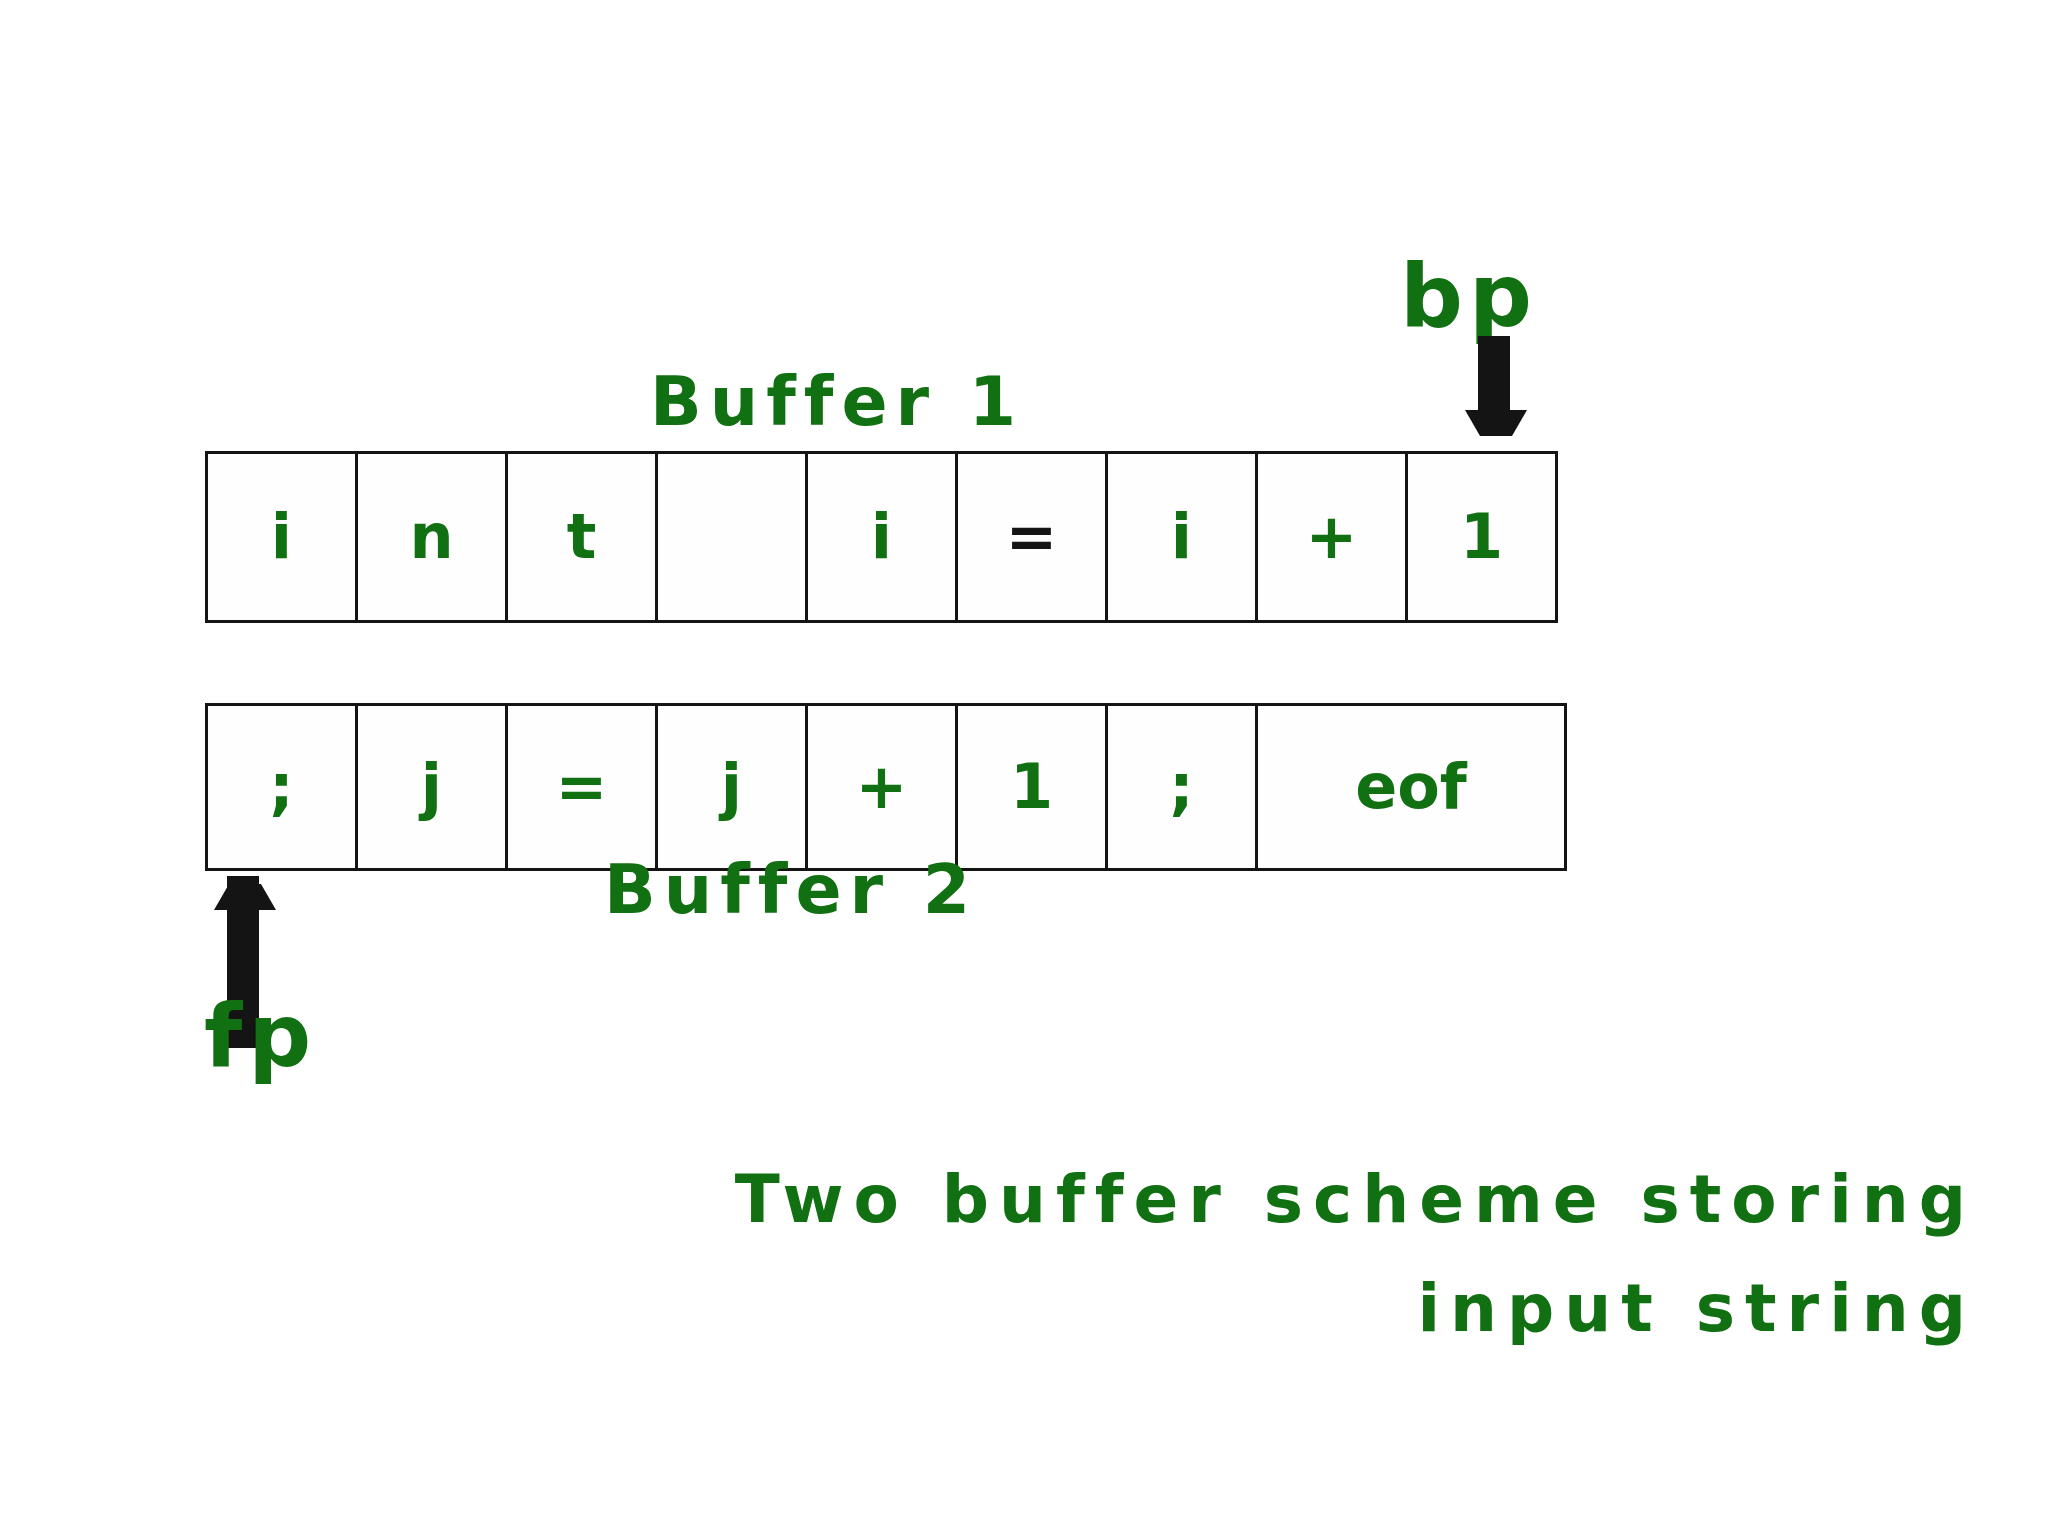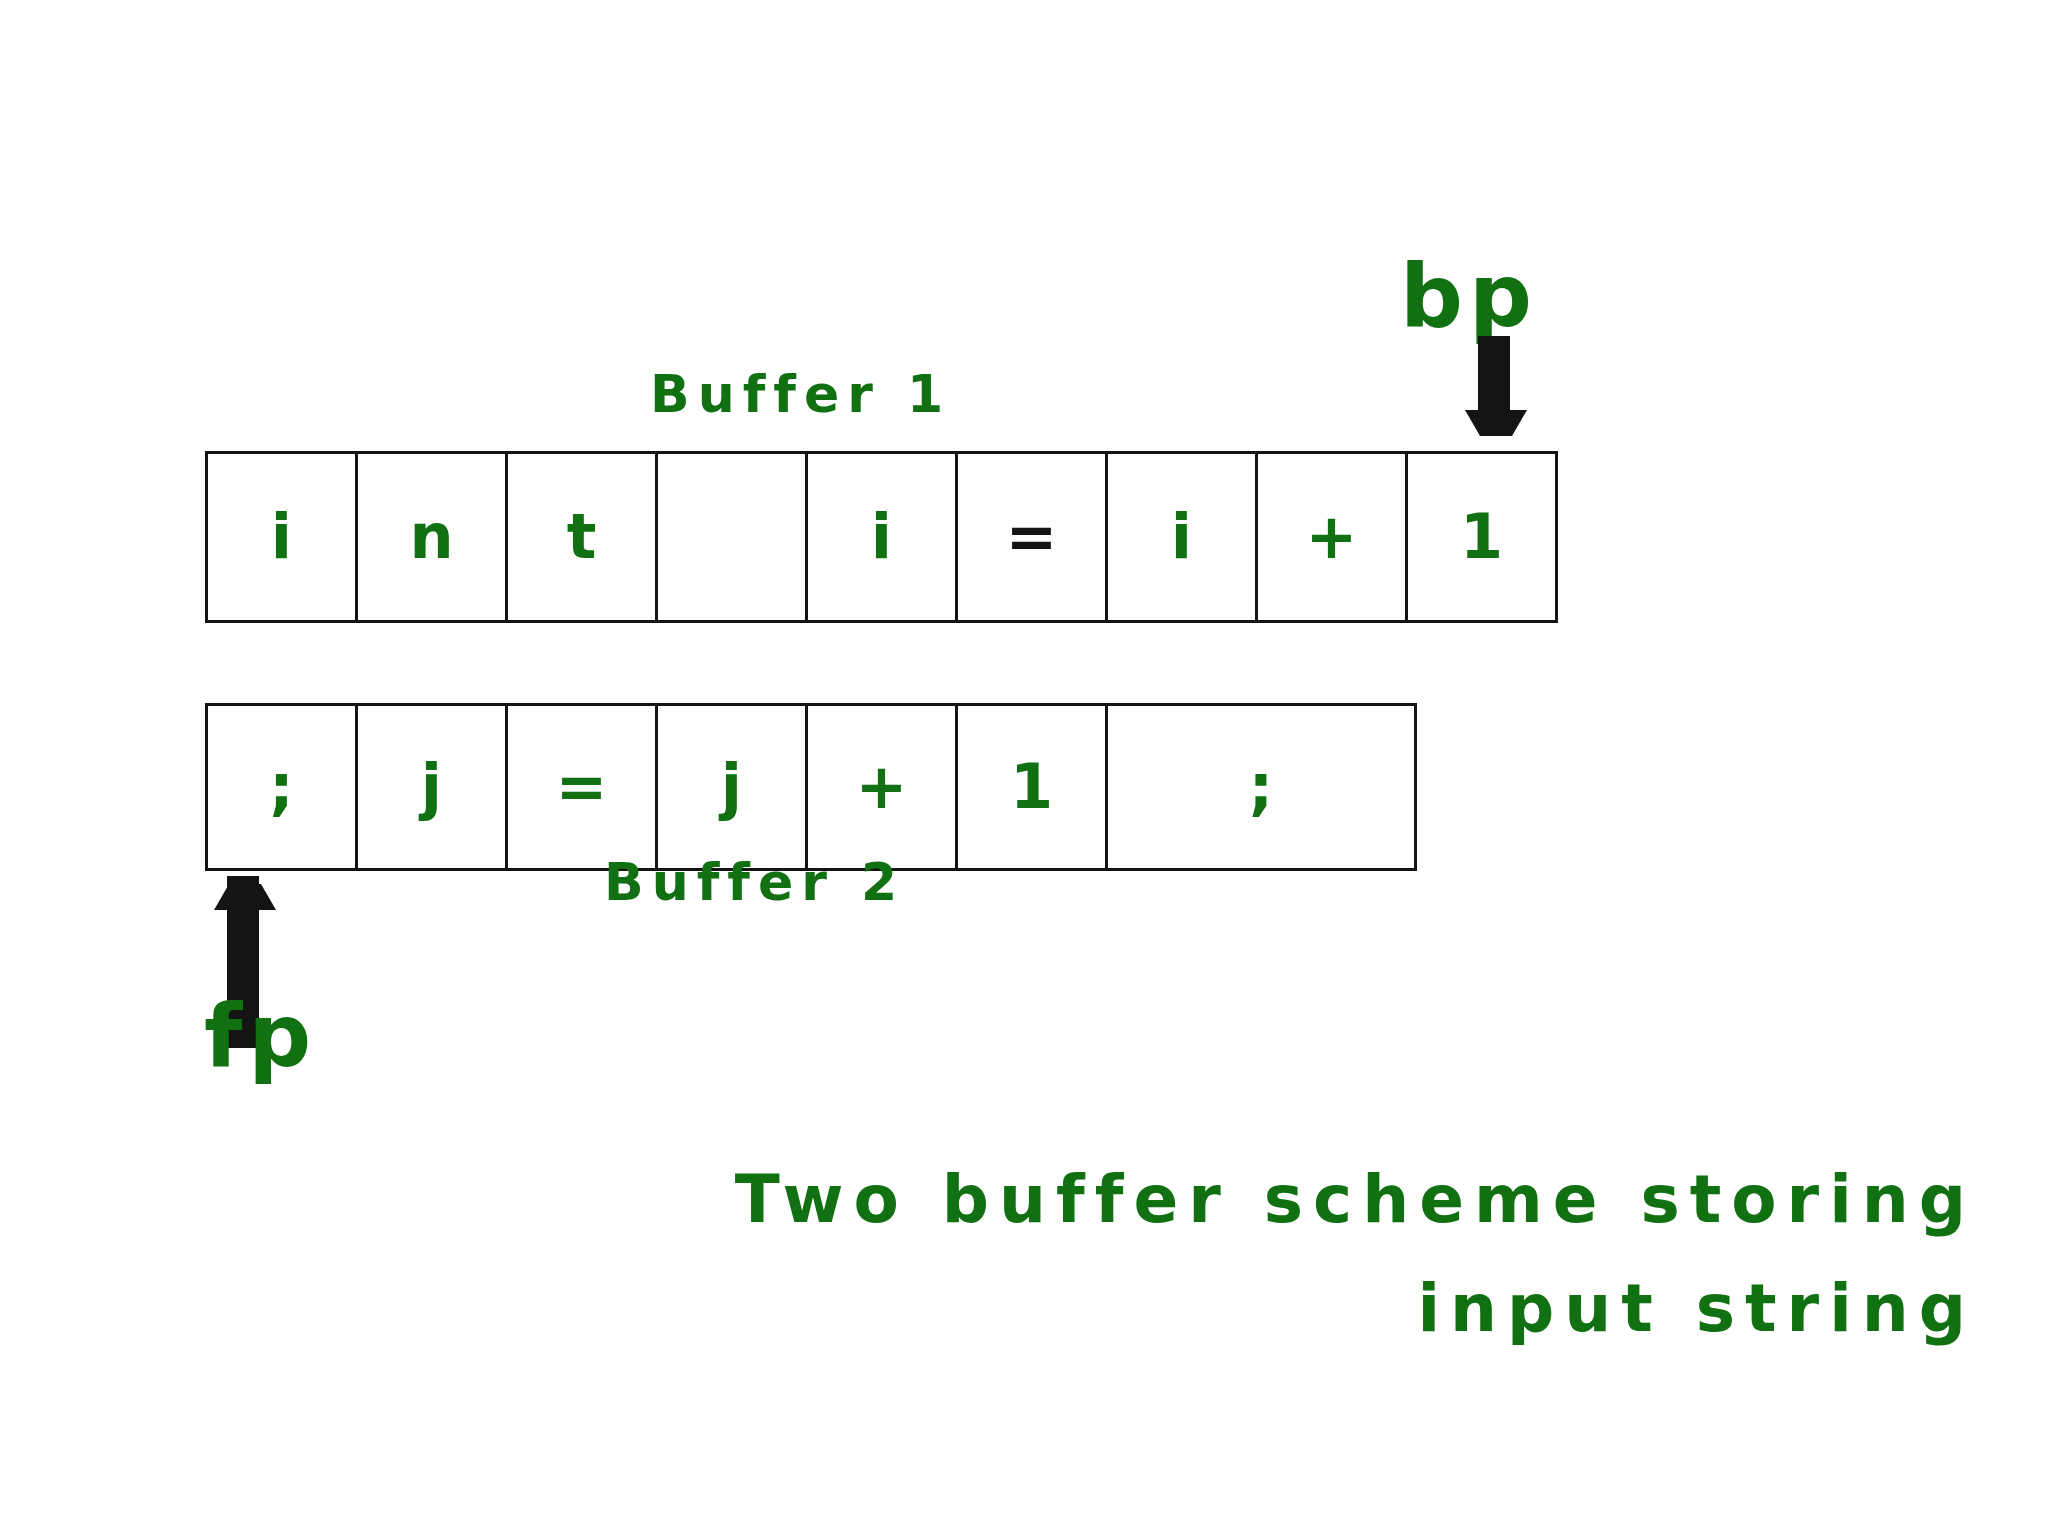--- a/index.html
+++ b/index.html
@@ -27,21 +27,21 @@
     letter-spacing: 6px;
     line-height: 1;
     white-space: nowrap;
   }
   .bp-label { left: 1352px; top: 204px; }
   .fp-label { left: 156px;  top: 944px; }
 
   .buffer-label {
     position: absolute;
     color: var(--green);
-    font-size: 52px;
+    font-size: 68px;
     letter-spacing: 8px;
     line-height: 1;
     white-space: nowrap;
   }
   .b1-label { left: 602px; top: 320px; }
   .b2-label { left: 556px; top: 808px; }
 
   .row { position: absolute; display: flex; }
   .row1 { left: 157px; top: 403px; }
   .row2 { left: 157px; top: 655px; }
@@ -120,20 +120,21 @@
     </div>
 
   <div class="row row2">
       <div class="cell">;</div>
       <div class="cell">j</div>
       <div class="cell">=</div>
       <div class="cell">j</div>
       <div class="cell">+</div>
       <div class="cell">1</div>
       <div class="cell">;</div>
+      <div class="cell">eof</div>
     </div>
 
   <div class="buffer-label b2-label">Buffer 2</div>
 
   <div class="arrow-head head-up fp-head"></div>
   <div class="arrow-line fp-line"></div>
   <div class="pointer-label fp-label">fp</div>
 
   <div class="caption">
     <div>Two buffer scheme storing</div>

